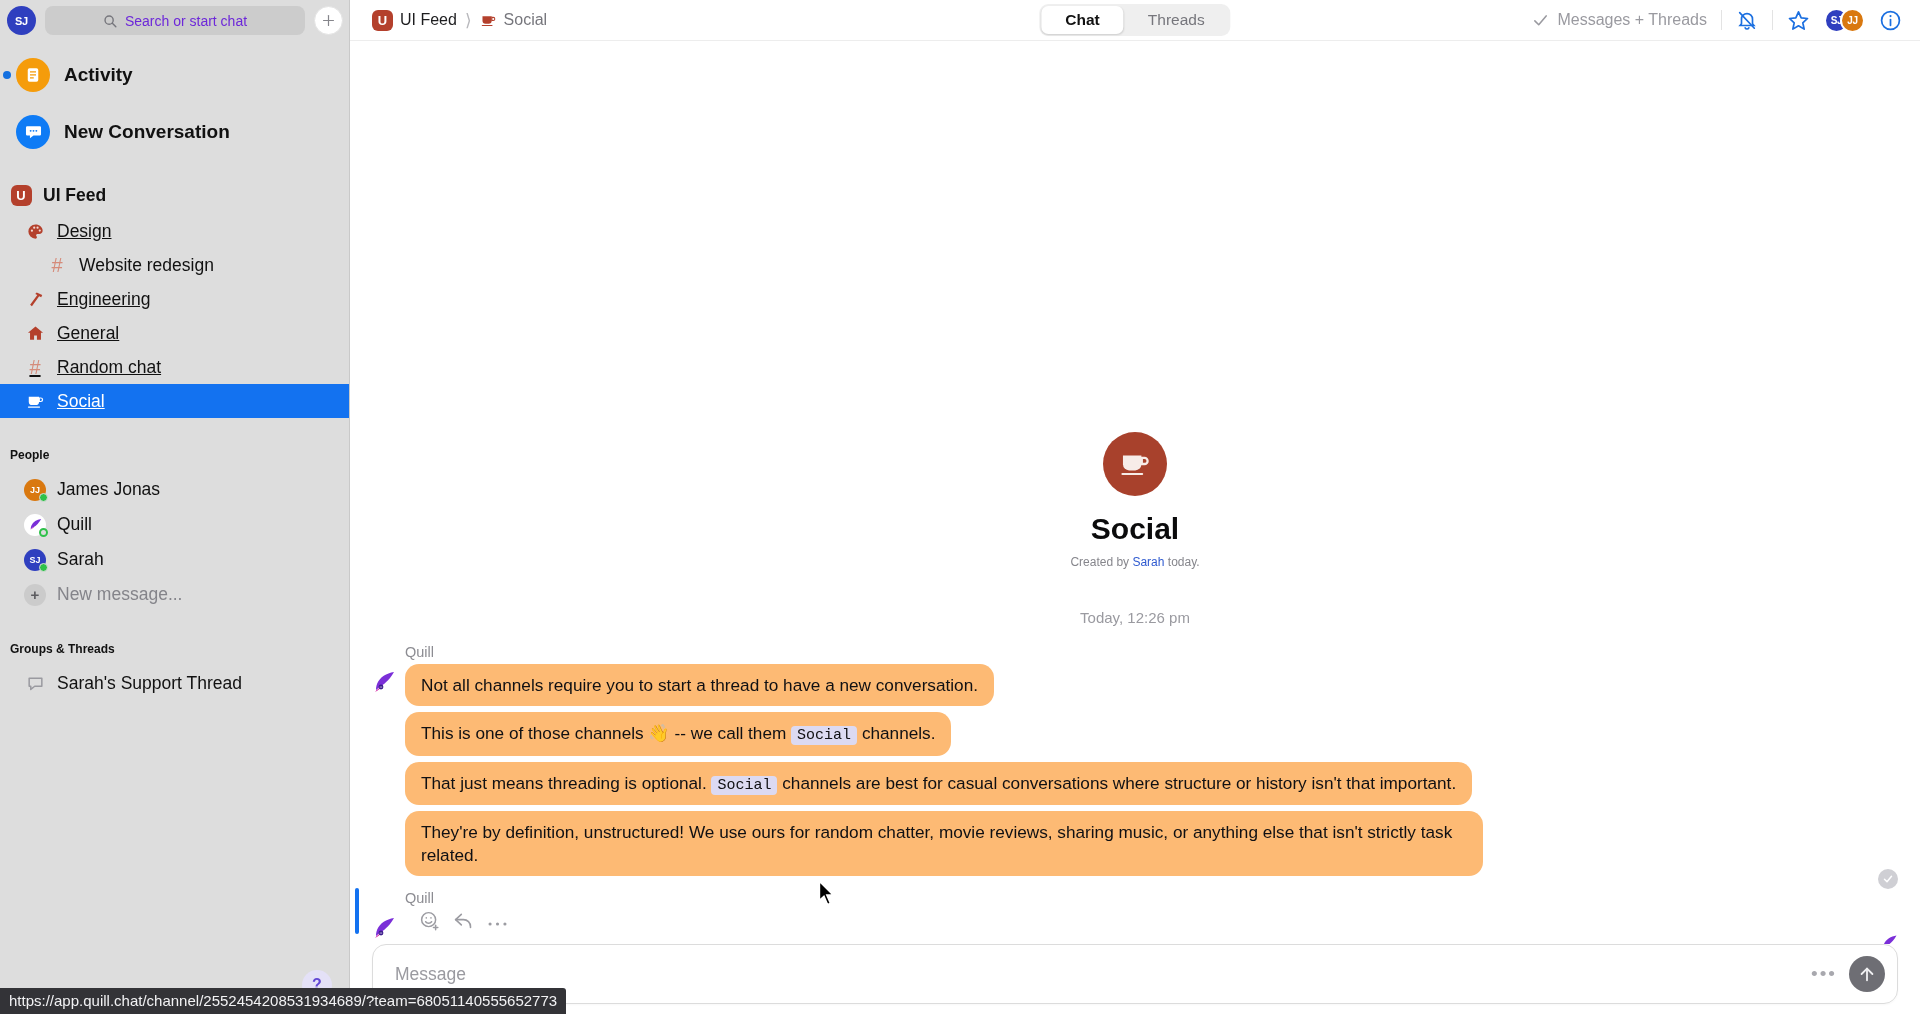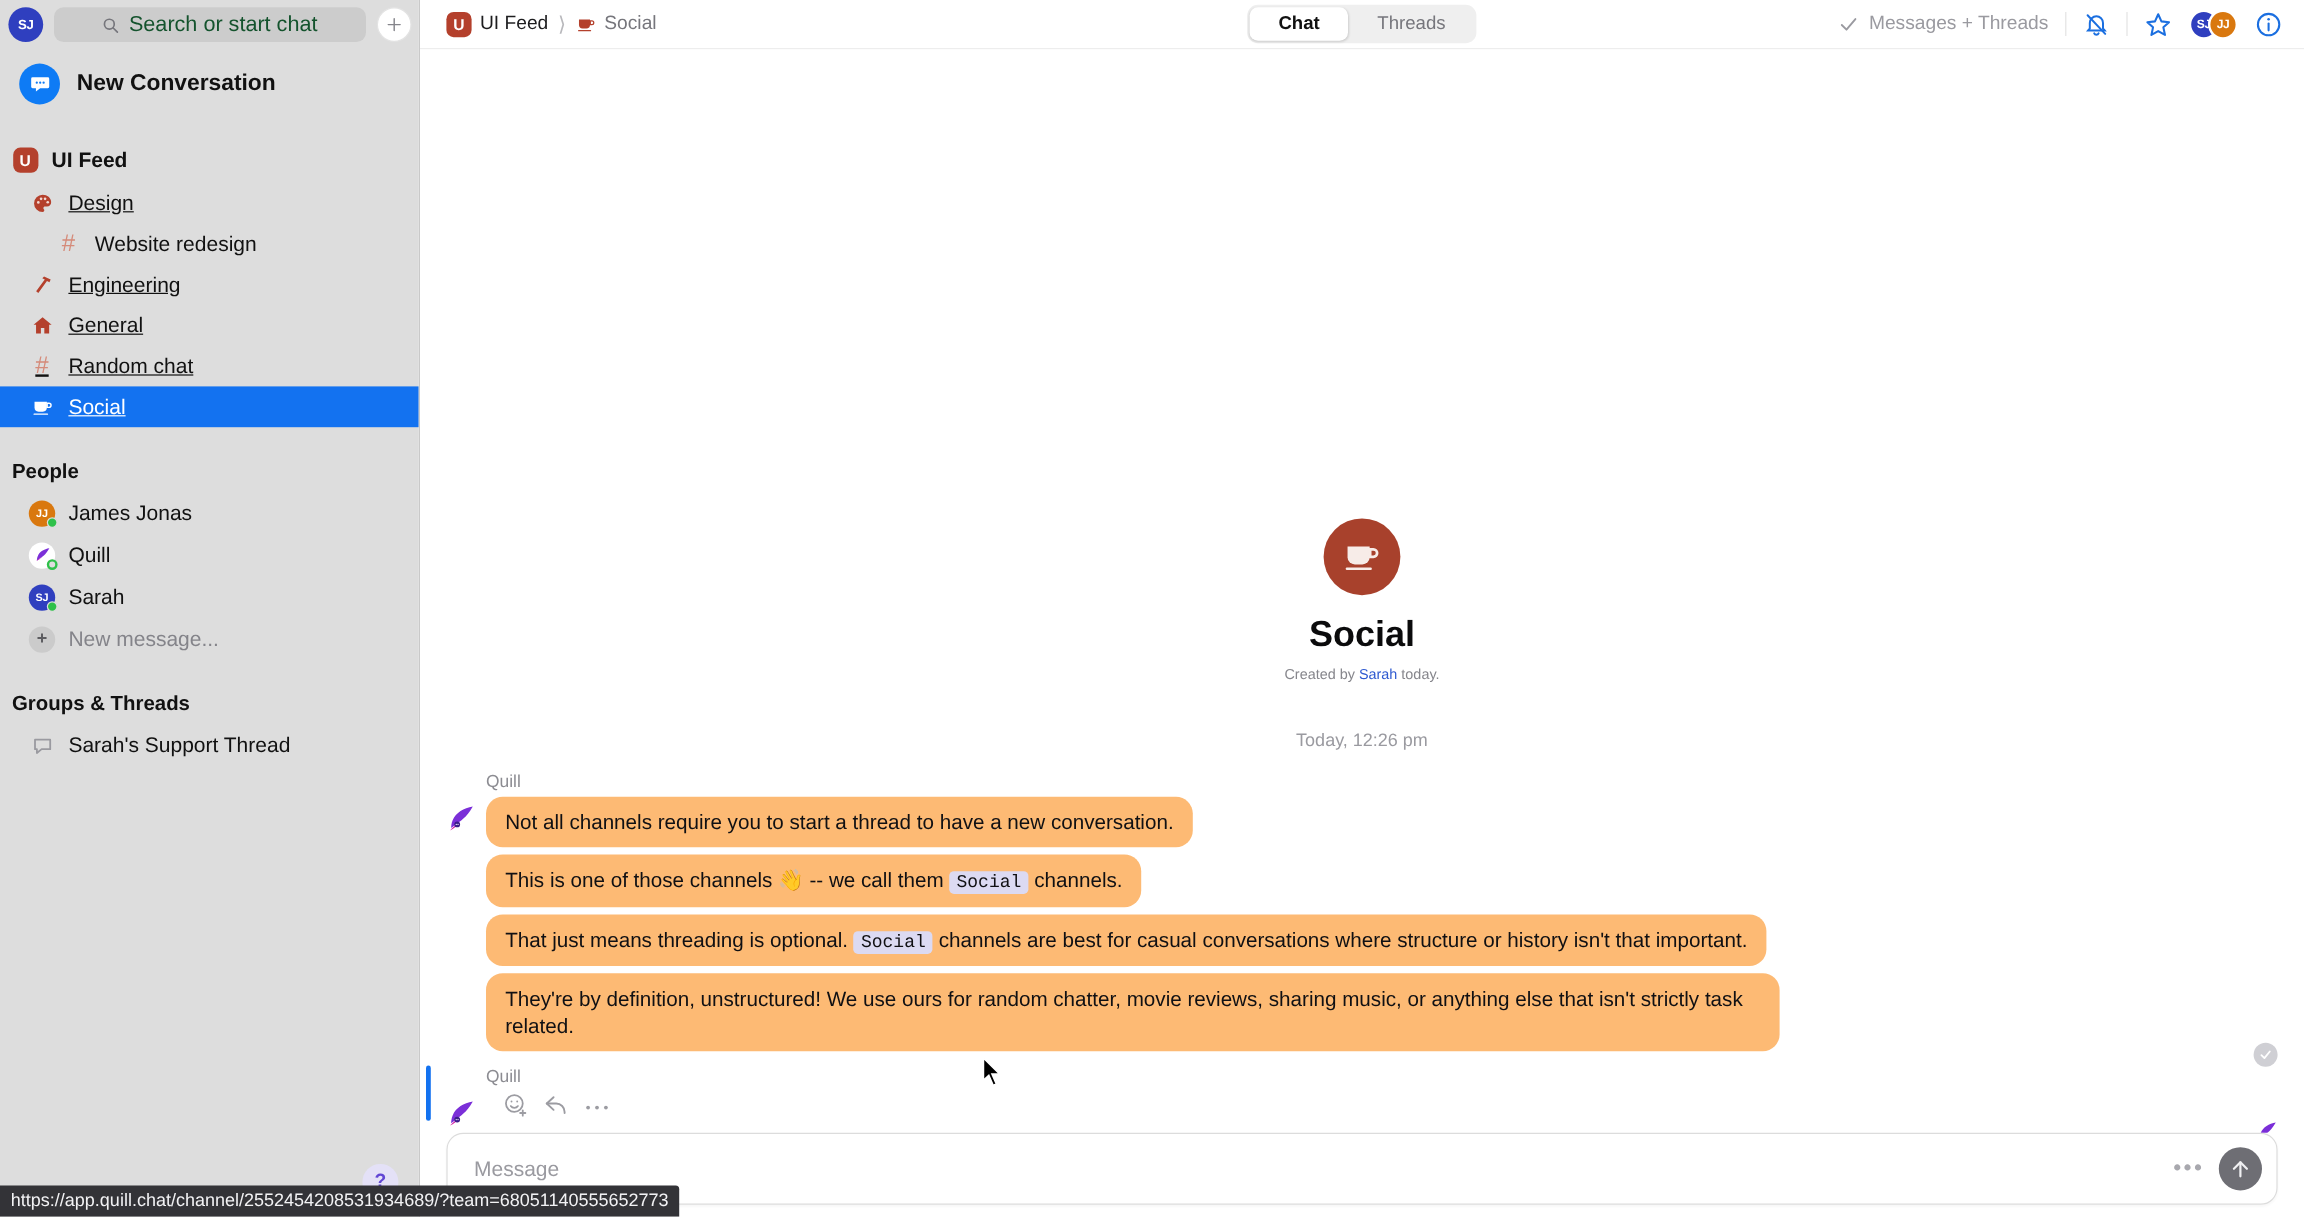--- a/index.html
+++ b/index.html
@@ -33,21 +33,21 @@
     position: relative;
   }
   .av-sj { width: 29px; height: 29px; background: #2f3fbf; font-size: 11px; letter-spacing: -.3px; }
   .av-jj { width: 29px; height: 29px; background: #d9780f; font-size: 11px; letter-spacing: -.3px; }
   .search-box {
     flex: 1; height: 29px;
     background: #cccccc;
     border-radius: 8px;
     display: flex; align-items: center; justify-content: center;
     gap: 8px;
-    color: #14532d; font-size: 18px;
+    color: #6d28d9; font-size: 14px;
   }
   .search-box .mag { width: 14px; height: 14px; display:block; }
   .plus-btn {
     width: 29px; height: 29px; border-radius: 50%;
     background: #ffffff;
     display: flex; align-items: center; justify-content: center;
     color: #6d6d72; flex: none;
     border: 1px solid #e3e3e3;
   }
   .plus-btn svg { width: 17px; height: 17px; }
@@ -87,21 +87,21 @@
   .sb-row.active { background: #1372f0; color: #ffffff; }
   .ui-feed-badge {
     width: 21px; height: 21px; border-radius: 6px;
     background: #b4402c; color: #fff;
     font-size: 13px; font-weight: bold;
     display: flex; align-items: center; justify-content: center;
   }
   .hashmark { color: #d58b7a; font-size: 20px; font-weight: 500; }
 
   .sb-head {
-    font-size: 17px; font-weight: bold; color: #111;
+    font-size: 12px; font-weight: bold; color: #111;
     padding: 0 0 0 10px; height: 34px; display: flex; align-items: center;
   }
   .person-row {
     display: flex; align-items: center; gap: 11px;
     height: 35px; padding-left: 24px; font-size: 17.5px; color: #111;
   }
   .p-av { width: 22px; height: 22px; border-radius: 50%; position: relative; flex:none;
           display:flex; align-items:center; justify-content:center; color:#fff; font-size:9px; font-weight:bold;}
   .presence {
     position: absolute; right: -2px; bottom: -1px;
@@ -272,20 +272,32 @@
         <span>Search or start chat</span>
       </div>
       <div class="plus-btn">
         <svg viewBox="0 0 24 24" stroke="#85858b" stroke-width="1.7" stroke-linecap="round">
           <line x1="12" y1="5" x2="12" y2="19"></line>
             <line x1="5" y1="12" x2="19" y2="12"></line>
         </svg>
       </div>
     </div>
 
+    <div class="sb-big" style="margin-top:5px;">
+      <span class="unread-dot"></span>
+      <span class="ic ic-activity">
+        <svg width="18" height="18" viewBox="0 0 24 24" fill="#fff">
+          <rect x="5" y="3" width="14" height="18" rx="2.4"></rect>
+          <rect x="8" y="7" width="8" height="1.7" fill="#f59c0b"></rect>
+          <rect x="8" y="11" width="8" height="1.7" fill="#f59c0b"></rect>
+          <rect x="8" y="15" width="5" height="1.7" fill="#f59c0b"></rect>
+        </svg>
+      </span>
+      <span class="lbl">Activity</span>
+    </div>
 
     <div class="sb-big">
       <span class="ic ic-newconv">
         <svg width="19" height="19" viewBox="0 0 24 24" fill="#fff">
           <path d="M4 5.5h16a1.5 1.5 0 011.5 1.5v8.5A1.5 1.5 0 0120 17h-8l-4.5 3.5V17H4a1.5 1.5 0 01-1.5-1.5V7A1.5 1.5 0 014 5.5z"></path>
           <circle cx="8.4" cy="11.2" r="1.2" fill="#0e7bf5"></circle>
             <circle cx="12" cy="11.2" r="1.2" fill="#0e7bf5"></circle>
             <circle cx="15.6" cy="11.2" r="1.2" fill="#0e7bf5"></circle>
         </svg>
       </span>

